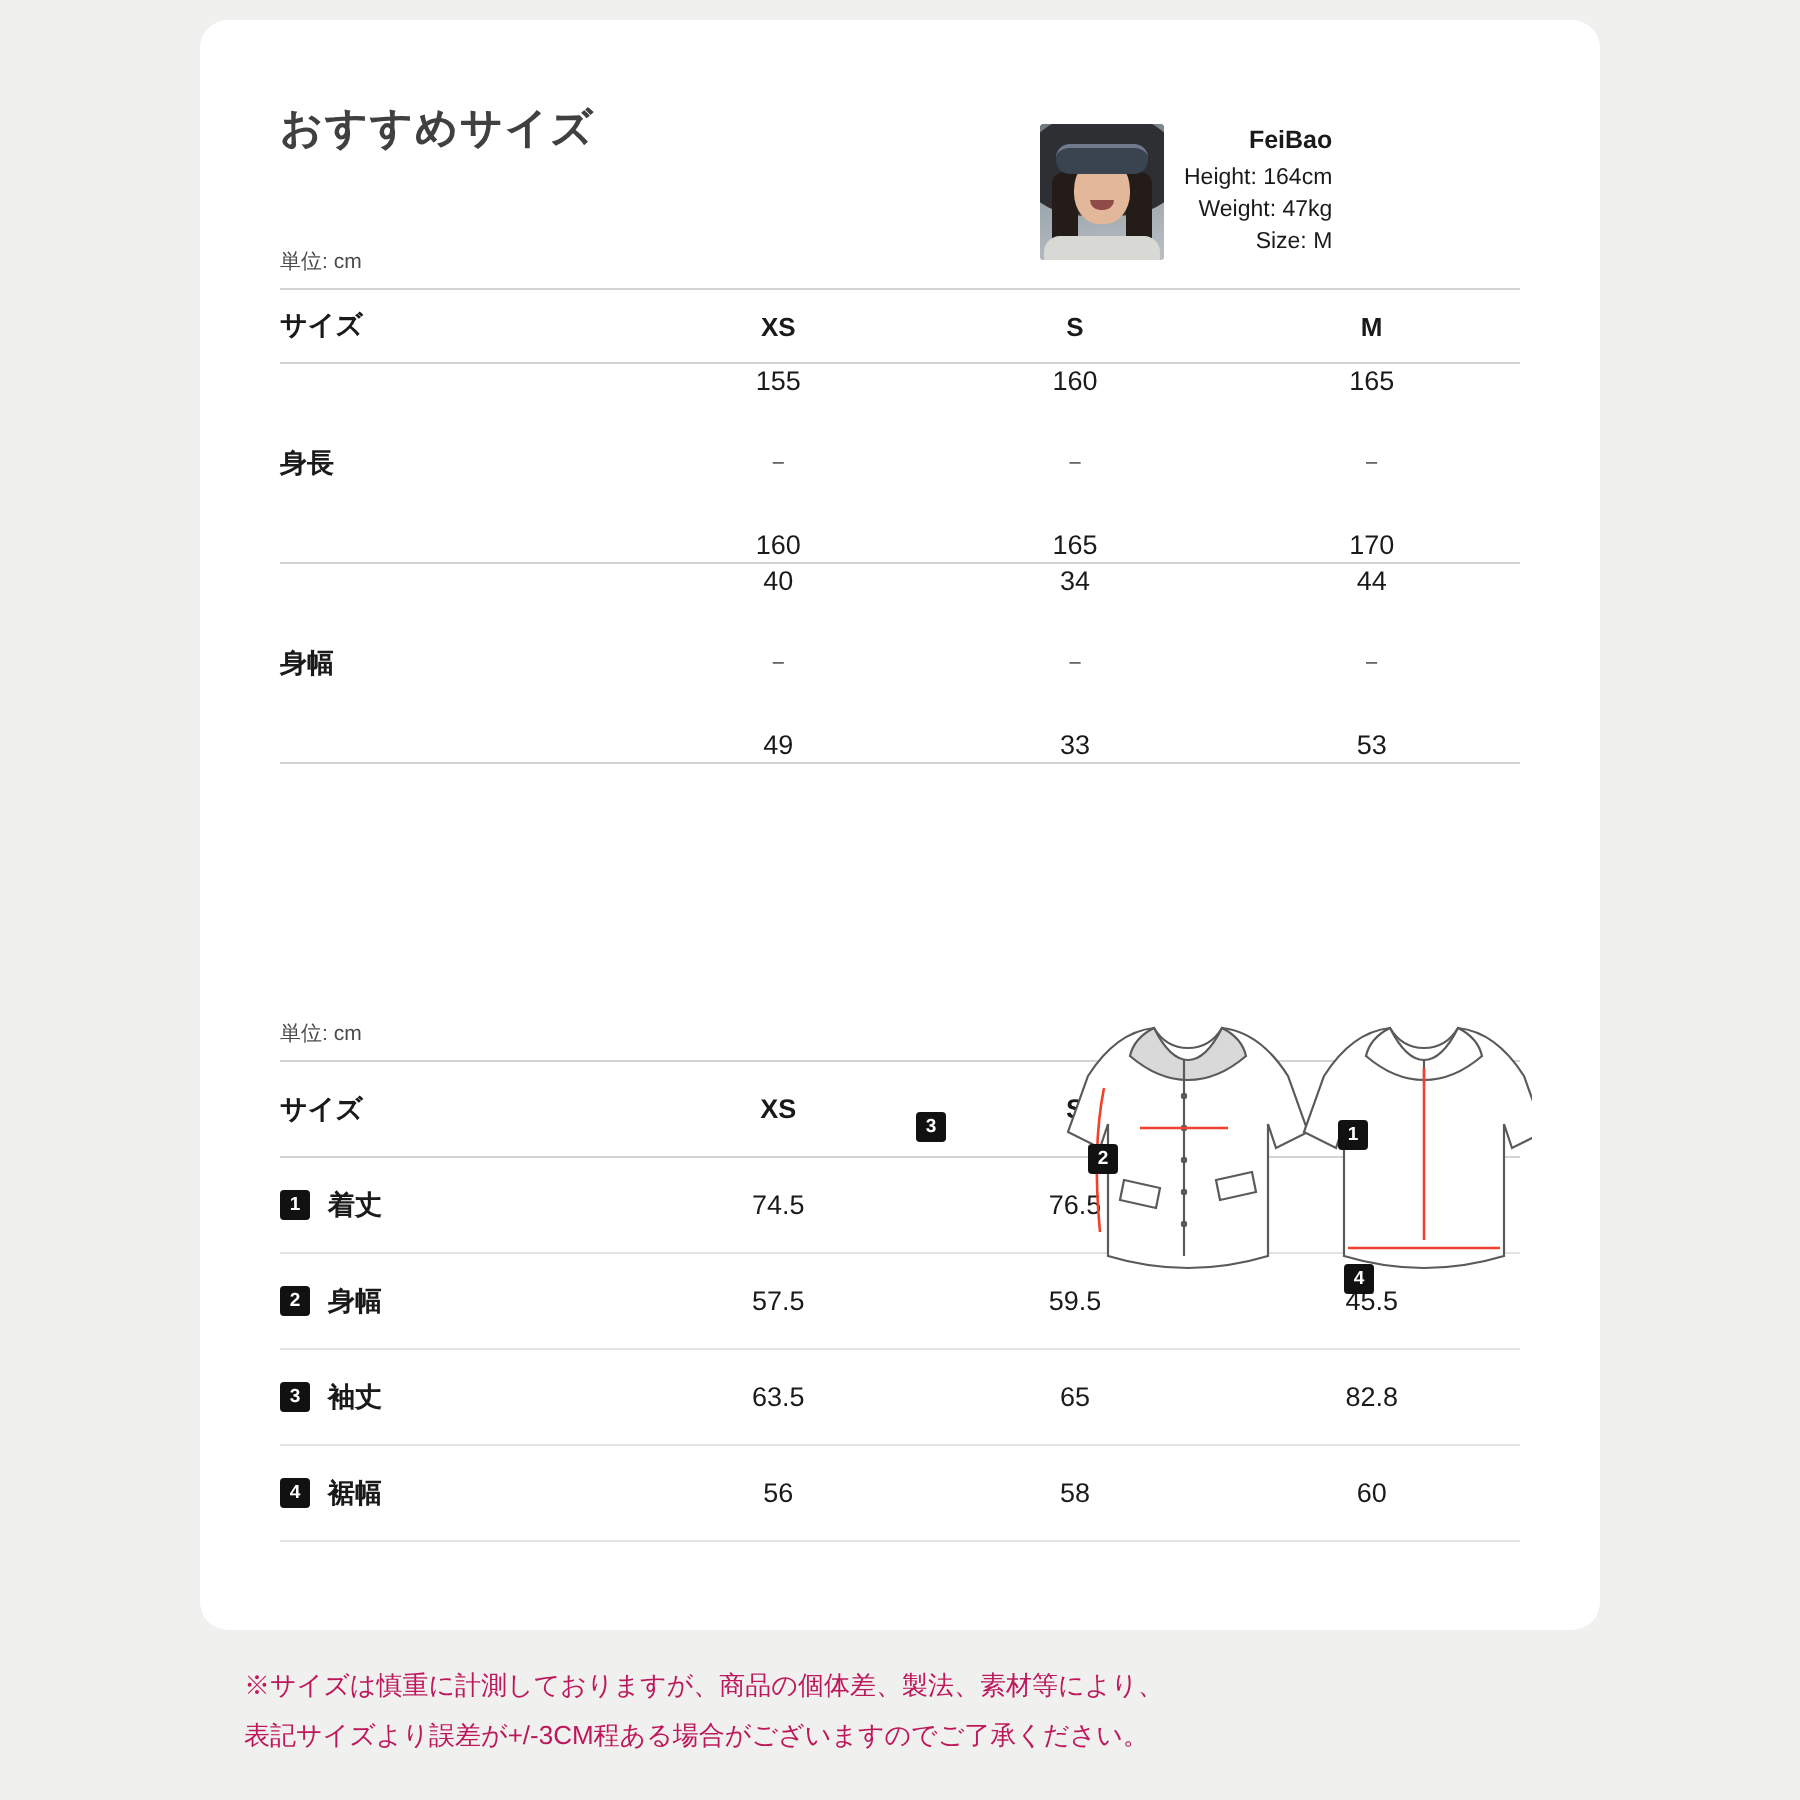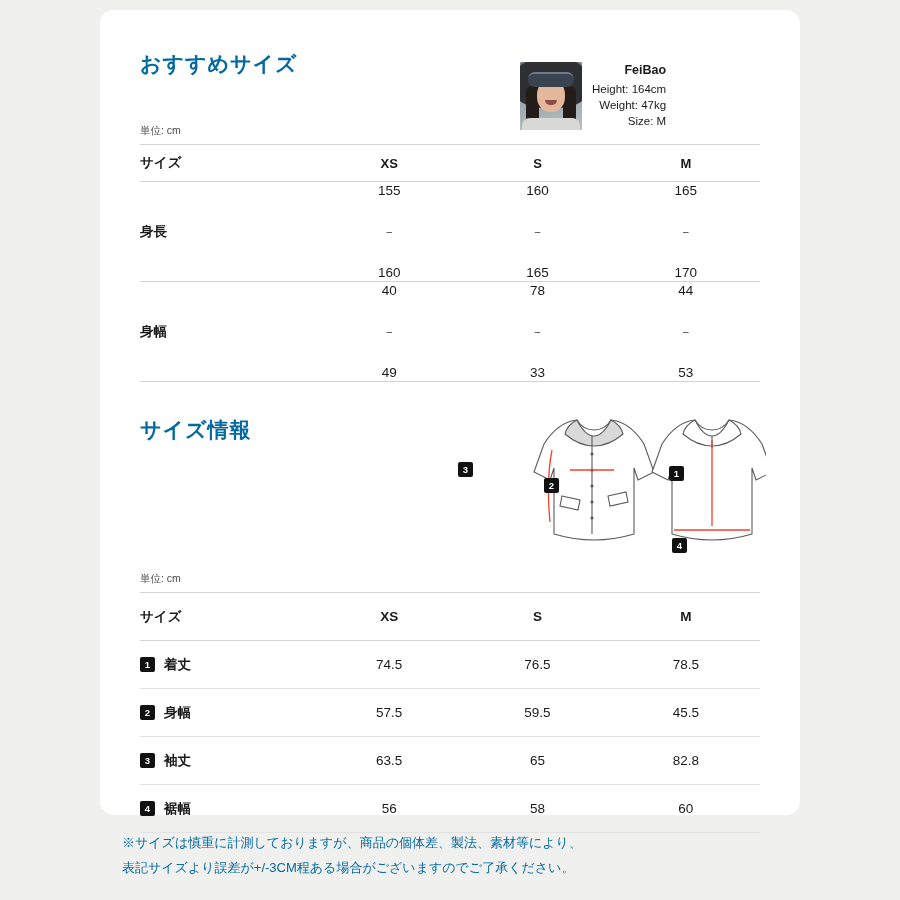--- a/index.html
+++ b/index.html
@@ -34,21 +34,21 @@
     left: 40px;
     top: 40px;
     width: 620px;
   }
 
   
   .section-title {
     font-size: 21px;
     font-weight: bold;
     letter-spacing: 1px;
-    color: #0369a1;
+    color: #404040;
     margin: 0;
   }
   .model-box {
     position: absolute;
     right: 0px;
     top: 12px;
     width: 240px;
     display: flex;
     gap: 10px;
     align-items: flex-start;
@@ -207,21 +207,21 @@
   .rowlbl .numbox {
     position: static;
     flex: 0 0 auto;
   }
   .note {
     position: absolute;
     left: 122px;
     top: 830px;
     font-size: 13px;
     line-height: 25px;
-    color: #0369a1;
+    color: #be185d;
   }
 </style>
 </head>
 <body>
 
 <div class="page">
   <div class="card">
     <div class="inner">
 
       <div style="position:relative;">
@@ -286,39 +286,38 @@
               <td class="lbl">身幅</td>
               <td>
                 <div class="range">
                   <span>40</span>
                   <span class="dash">–</span>
                   <span>49</span>
                 </div>
               </td>
               <td>
                 <div class="range">
-                  <span>78</span>
+                  <span>34</span>
                   <span class="dash">–</span>
                   <span>33</span>
                 </div>
               </td>
               <td>
                 <div class="range">
                   <span>44</span>
                   <span class="dash">–</span>
                   <span>53</span>
                 </div>
               </td>
             </tr>
           </tbody>
         </table>
       </div>
 
       <div class="section2">
-        <h2 class="section-title">サイズ情報</h2>
 
         <div class="diagram">
           <svg width="300" height="170" viewBox="0 0 300 170">
 
             <g fill="#ffffff" stroke="#5a5a5a" stroke-width="1.1">
               <path d="M78 34 q14 -22 33 -24 q6 10 17 10 q11 0 17 -10 q19 2 33 24 l10 28 -16 8 -4 -12 v66 q-20 6 -40 6 q-20 0 -40 -6 v-66 l-4 12 -16 -8 z"></path>
               <path d="M111 10 q8 16 17 16 q9 0 17 -16 q10 5 12 14 q-14 12 -29 12 q-15 0 -29 -12 q2 -9 12 -14z" fill="#d9d9d9"></path>
               <path d="M126 26 v98" stroke-dasharray="0"></path>
               <path d="M96 86 l18 4 l-2 10 l-18 -4z"></path>
               <path d="M142 86 l18 -4 l2 10 l-18 4z"></path>

